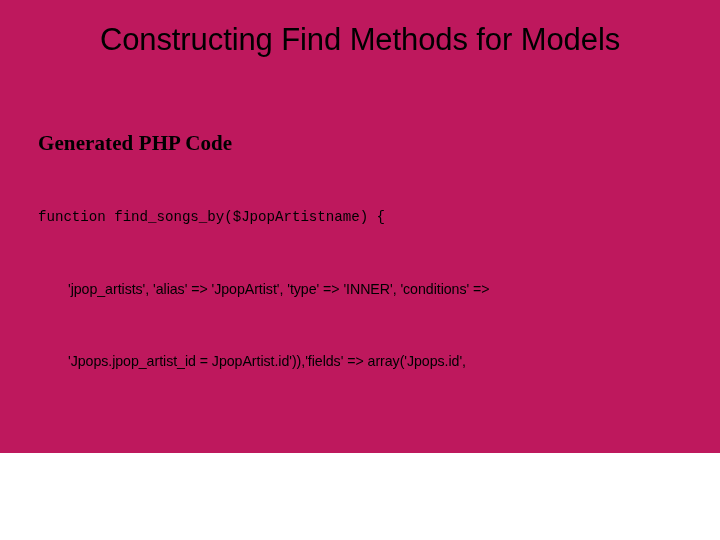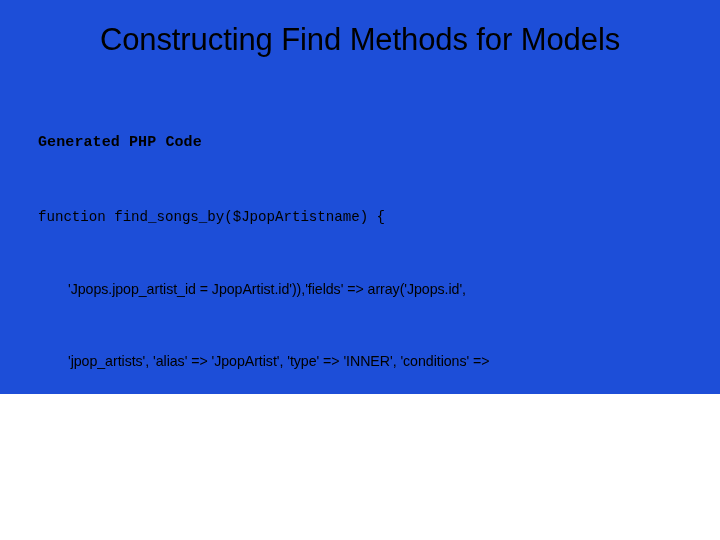--- a/index.html
+++ b/index.html
@@ -10,22 +10,22 @@
     width: 720px;
     height: 540px;
     background: #ffffff;
     font-family: "Liberation Sans", "DejaVu Sans", sans-serif;
     color: #000000;
     overflow: hidden;
   }
   .slide {
     position: relative;
     width: 720px;
-    height: 394px;
-    background: #1d4ed8;
+    height: 453px;
+    background: #be185d;
     box-sizing: border-box;
   }
   .slide-title {
     position: absolute;
     left: 40px;
     top: 22px;
     width: 640px;
     text-align: center;
     font-family: "Liberation Sans", "DejaVu Sans", sans-serif;
     font-size: 31px;
@@ -34,22 +34,22 @@
     color: #000000;
     letter-spacing: -0.1px;
   }
   .body-block {
     position: absolute;
     left: 38px;
     top: 131px;
     width: 650px;
   }
   .subhead {
-    font-family: Liberation Mono, monospace;
-    font-size: 15px;
+    font-family: Liberation Serif, serif;
+    font-size: 21px;
     line-height: 24px;
     font-weight: bold;
     color: #000000;
     margin: 0 0 2px 0;
     letter-spacing: 0.1px;
   }
   .code-block {
     font-family: "Liberation Sans", "DejaVu Sans", sans-serif;
     font-size: 14.2px;
     line-height: 24px;
@@ -71,20 +71,20 @@
 <div class="slide">
 
   <div class="slide-title">Constructing Find Methods for Models</div>
 
   <div class="body-block">
 
     <div class="subhead">Generated PHP Code</div>
 
     <div class="code-block">
       <span class="code-line indent-0">function find_songs_by($JpopArtistname) {</span>
+      <span class="code-line indent-2">'jpop_artists', 'alias' =&gt; 'JpopArtist', 'type' =&gt; 'INNER', 'conditions' =&gt;</span>
       <span class="code-line indent-2">'Jpops.jpop_artist_id = JpopArtist.id')),'fields' =&gt; array('Jpops.id',</span>
-      <span class="code-line indent-2">'jpop_artists', 'alias' =&gt; 'JpopArtist', 'type' =&gt; 'INNER', 'conditions' =&gt;</span>
       
       
     </div>
 
   </div>
 </div>
 
 </body></html>

